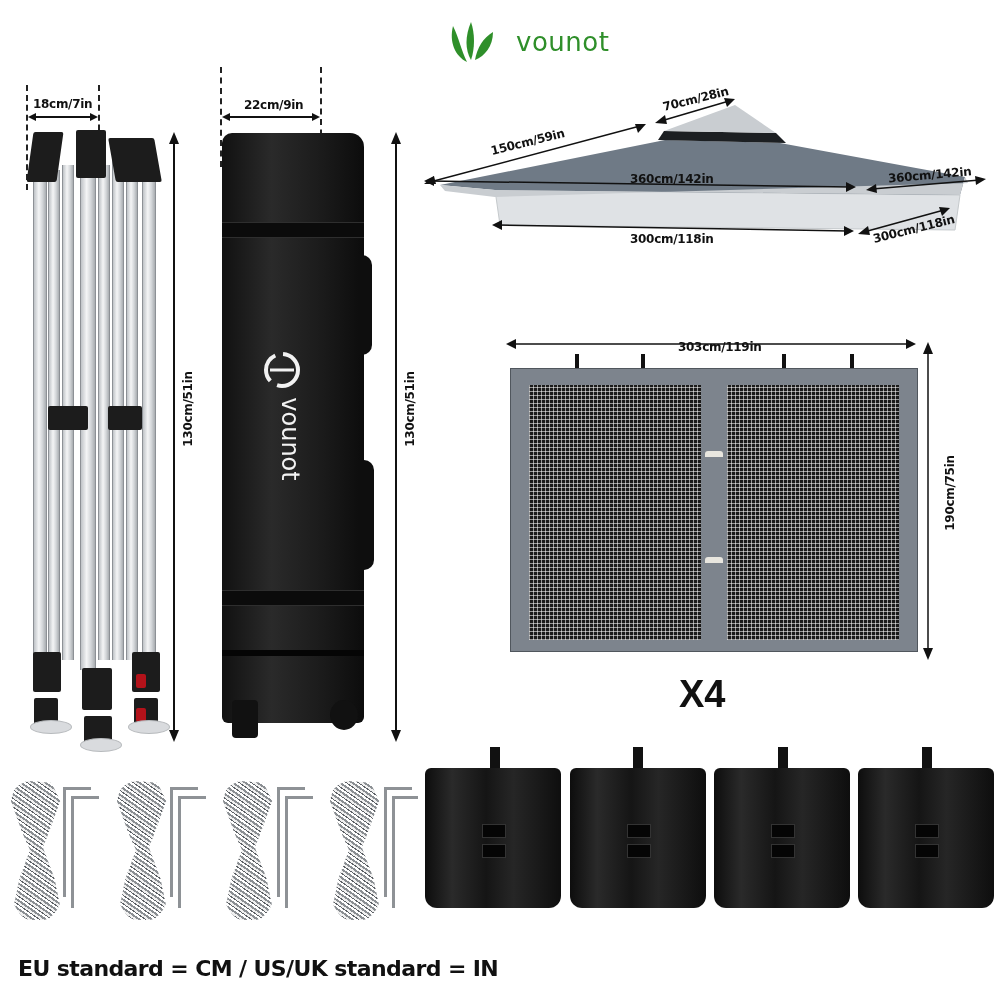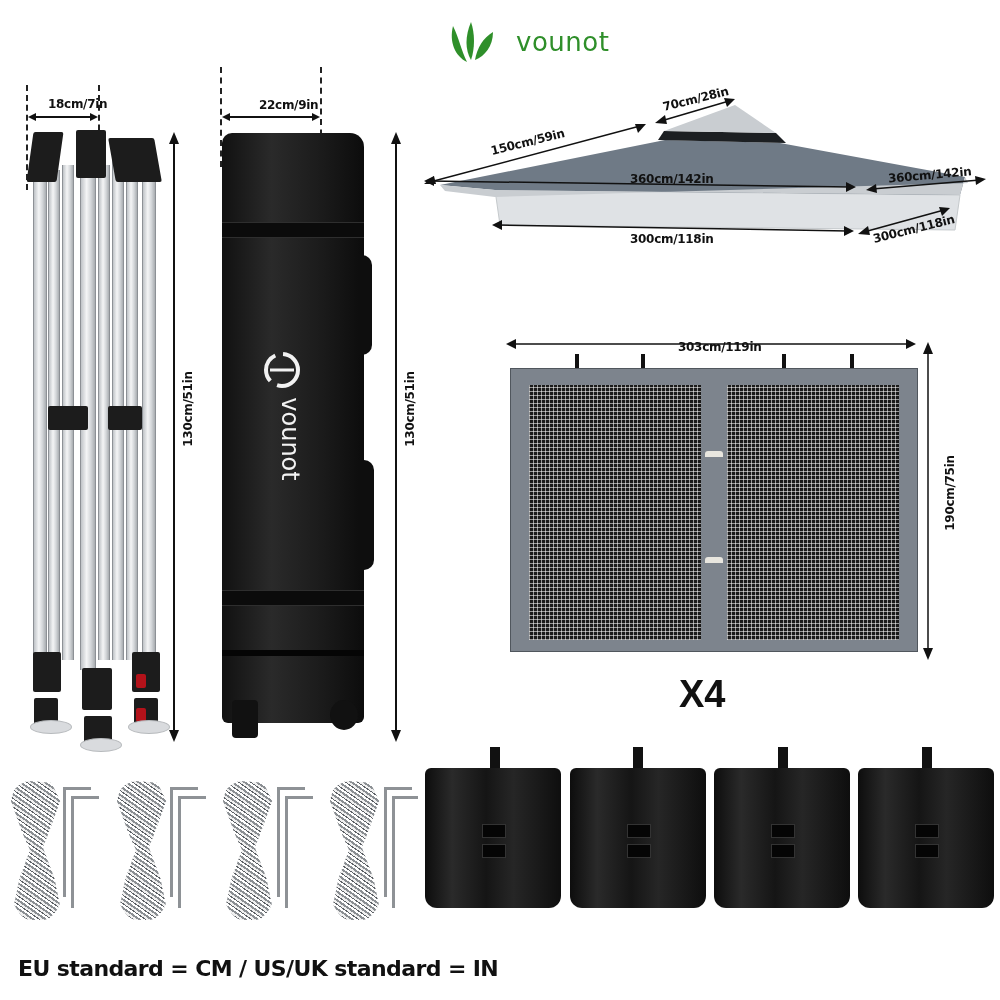--- a/index.html
+++ b/index.html
@@ -72,21 +72,21 @@
 </div>
 
 <div>
   <div class="dash" style="left:26px;top:85px;height:105px"></div>
   <div class="dash" style="left:98px;top:85px;height:105px"></div>
   <svg style="left:28px;top:112px" width="70" height="10">
     <line x1="6" y1="5" x2="64" y2="5" stroke="#111" stroke-width="2"></line>
     <polygon points="0,5 8,1 8,9" fill="#111"></polygon>
       <polygon points="70,5 62,1 62,9" fill="#111"></polygon>
   </svg>
-  <div class="lbl" style="left:48px;top:97px">18cm/7in</div>
+  <div class="lbl" style="left:33px;top:97px">18cm/7in</div>
 
   <div class="pole" style="left:33px;top:160px;width:12px;height:500px"></div>
   <div class="pole" style="left:48px;top:170px;width:10px;height:490px"></div>
   <div class="pole" style="left:62px;top:165px;width:10px;height:495px"></div>
   <div class="pole" style="left:80px;top:150px;width:14px;height:520px"></div>
   <div class="pole" style="left:98px;top:165px;width:10px;height:495px"></div>
   <div class="pole" style="left:112px;top:160px;width:10px;height:500px"></div>
   <div class="pole" style="left:126px;top:170px;width:10px;height:490px"></div>
   <div class="pole" style="left:142px;top:170px;width:12px;height:490px"></div>
 
@@ -118,21 +118,21 @@
 </div>
 
 <div>
   <div class="dash" style="left:220px;top:67px;height:100px"></div>
   <div class="dash" style="left:320px;top:67px;height:110px"></div>
   <svg style="left:222px;top:112px" width="98" height="10">
     <line x1="6" y1="5" x2="92" y2="5" stroke="#111" stroke-width="2"></line>
     <polygon points="0,5 8,1 8,9" fill="#111"></polygon>
       <polygon points="98,5 90,1 90,9" fill="#111"></polygon>
   </svg>
-  <div class="lbl" style="left:259px;top:98px">22cm/9in</div>
+  <div class="lbl" style="left:244px;top:98px">22cm/9in</div>
 
   <div class="bag"></div>
   <div class="strap" style="top:222px"></div>
   <div class="strap" style="top:590px"></div>
   <div class="abs" style="left:222px;top:650px;width:142px;height:6px;background:#050505"></div>
   <div class="abs" style="left:358px;top:255px;width:14px;height:100px;background:#0e0e0e;border-radius:0 10px 10px 0"></div>
   <div class="abs" style="left:358px;top:460px;width:16px;height:110px;background:#0e0e0e;border-radius:0 10px 10px 0"></div>
   <div class="abs" style="left:232px;top:700px;width:26px;height:38px;background:#111;border-radius:4px"></div>
   <div class="abs" style="left:330px;top:700px;width:28px;height:30px;background:#111;border-radius:50%"></div>
 

